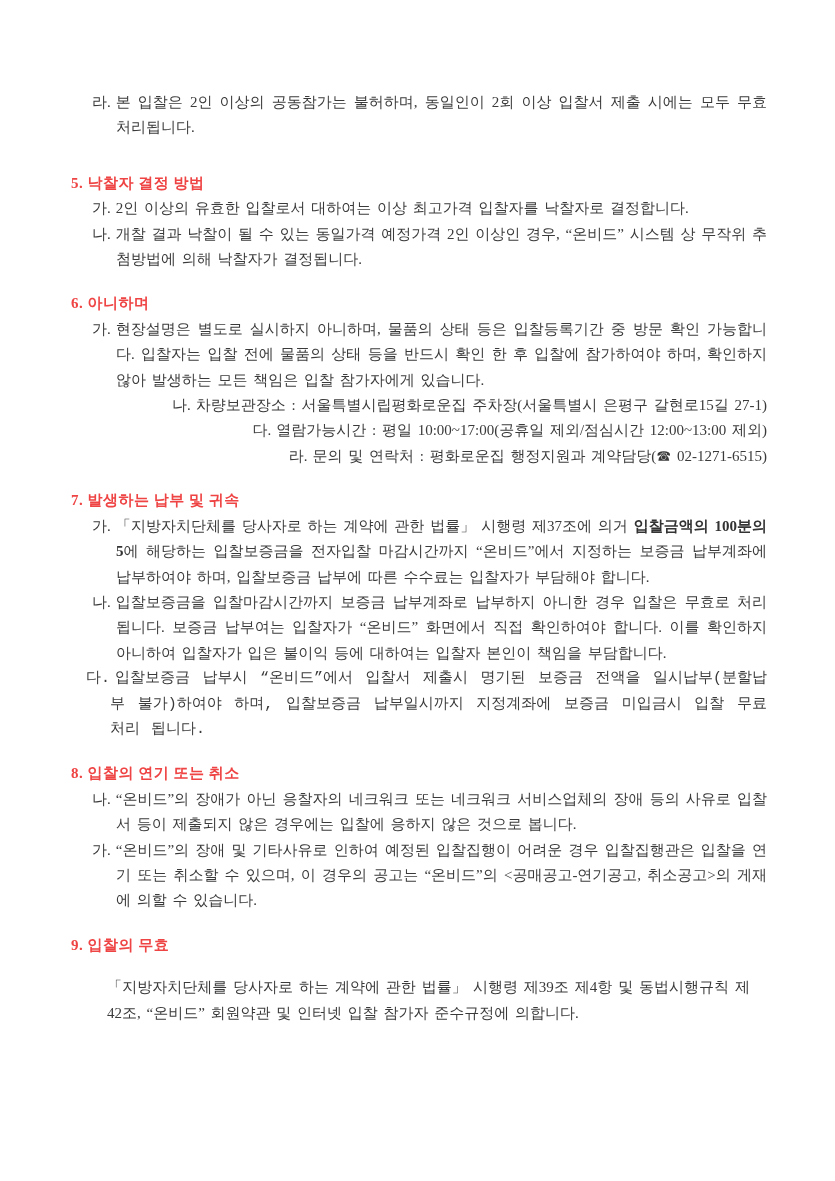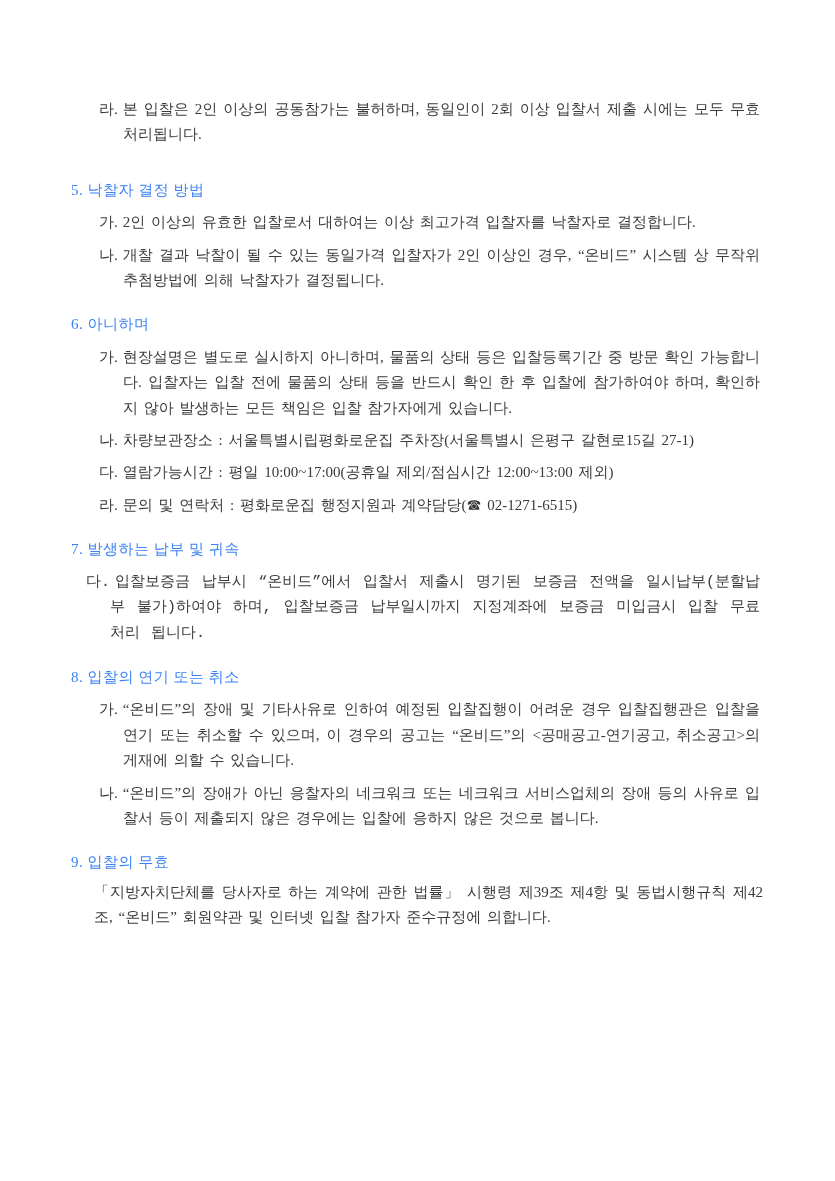--- a/index.html
+++ b/index.html
@@ -14,75 +14,77 @@
   .page {
     box-sizing: border-box;
     width: 835px;
     height: 1181px;
     padding: 90px 68px 0 71px;
     font-size: 15px;
     line-height: 25.4px;
   }
   .sec { margin: 0; }
   .sec-title {
-    font-weight: normal;
+    font-weight: bold;
     font-size: 15px;
     margin: 19px 0 0 0;
-    color: #3b82f6;
+    color: #ef4444;
     letter-spacing: 0.5px;
   }
   .sec-title.first-gap { margin-top: 30px; }
   p.item {
-    margin: 7px;
+    margin: 0;
     padding-left: 45px;
     text-indent: -24px;
     text-align: justify;
     word-spacing: 2px;
   }
-  p.item.no-justify { text-align: left; }
+  p.item.no-justify { text-align: right; }
   p.item .label { margin-right: 5px; }
   p.item.shift-left { margin-left: -6px; font-family: Liberation Mono, monospace; }
   p.body-only {
-    margin: 4px;
+    margin: 17px;
     padding-left: 19px;
     text-align: justify;
     word-spacing: 2px;
   }
   b { color: #333333; }
 </style>
 </head>
 <body>
 
 <div class="page">
 
   <p class="item"><span class="label">라.</span><span>본 입찰은 2인 이상의 공동참가는 불허하며, 동일인이 2회 이상 입찰서 제출 시에는 모두 무효 처리됩니다.</span></p>
 
   <section class="sec">
     <h2 class="sec-title first-gap"><span>5.</span> <span>낙찰자 결정 방법</span></h2>
     <p class="item"><span class="label">가.</span><span>2인 이상의 유효한 입찰로서 대하여는 이상 최고가격 입찰자를 낙찰자로 결정합니다.</span></p>
-    <p class="item"><span class="label">나.</span><span>개찰 결과 낙찰이 될 수 있는 동일가격 입찰자가 2인 이상인 경우, “온비드” 시스템 상 무작위 추첨방법에 의해 낙찰자가 결정됩니다.</span></p>
+    <p class="item"><span class="label">나.</span><span>개찰 결과 낙찰이 될 수 있는 동일가격 예정가격 2인 이상인 경우, “온비드” 시스템 상 무작위 추첨방법에 의해 낙찰자가 결정됩니다.</span></p>
   </section>
 
   <section class="sec">
     <h2 class="sec-title"><span>6.</span> <span>아니하며</span></h2>
     <p class="item"><span class="label">가.</span><span>현장설명은 별도로 실시하지 아니하며, 물품의 상태 등은 입찰등록기간 중 방문 확인 가능합니다. 입찰자는 입찰 전에 물품의 상태 등을 반드시 확인 한 후 입찰에 참가하여야 하며, 확인하지 않아 발생하는 모든 책임은 입찰 참가자에게 있습니다.</span></p>
     <p class="item no-justify"><span class="label">나.</span><span>차량보관장소 : 서울특별시립평화로운집 주차장(서울특별시 은평구 갈현로15길 27-1)</span></p>
     <p class="item no-justify"><span class="label">다.</span><span>열람가능시간 : 평일 10:00~17:00(공휴일 제외/점심시간 12:00~13:00 제외)</span></p>
     <p class="item no-justify"><span class="label">라.</span><span>문의 및 연락처 : 평화로운집 행정지원과 계약담당(☎ 02-1271-6515)</span></p>
   </section>
 
   <section class="sec">
     <h2 class="sec-title"><span>7.</span> <span>발생하는 납부 및 귀속</span></h2>
+    <p class="item"><span class="label">가.</span><span>「지방자치단체를 당사자로 하는 계약에 관한 법률」 시행령 제37조에 의거 </span><b>입찰금액의 100분의5</b><span>에 해당하는 입찰보증금을 전자입찰 마감시간까지 “온비드”에서 지정하는 보증금 납부계좌에 납부하여야 하며, 입찰보증금 납부에 따른 수수료는 입찰자가 부담해야 합니다.</span></p>
+    <p class="item"><span class="label">나.</span><span>입찰보증금을 입찰마감시간까지 보증금 납부계좌로 납부하지 아니한 경우 입찰은 무효로 처리됩니다. 보증금 납부여는 입찰자가 “온비드” 화면에서 직접 확인하여야 합니다. 이를 확인하지 아니하여 입찰자가 입은 불이익 등에 대하여는 입찰자 본인이 책임을 부담합니다.</span></p>
     <p class="item shift-left"><span class="label">다.</span><span>입찰보증금 납부시 “온비드”에서 입찰서 제출시 명기된 보증금 전액을 일시납부(분할납부 불가)하여야 하며, 입찰보증금 납부일시까지 지정계좌에 보증금 미입금시 입찰 무료처리 됩니다.</span></p>
   </section>
 
   <section class="sec">
     <h2 class="sec-title"><span>8.</span> <span>입찰의 연기 또는 취소</span></h2>
+    <p class="item"><span class="label">나.</span><span>“온비드”의 장애가 아닌 응찰자의 네크워크 또는 네크워크 서비스업체의 장애 등의 사유로 입찰서 등이 제출되지 않은 경우에는 입찰에 응하지 않은 것으로 봅니다.</span></p>
     <p class="item"><span class="label">가.</span><span>“온비드”의 장애 및 기타사유로 인하여 예정된 입찰집행이 어려운 경우 입찰집행관은 입찰을 연기 또는 취소할 수 있으며, 이 경우의 공고는 “온비드”의 &lt;공매공고-연기공고, 취소공고&gt;의 게재에 의할 수 있습니다.</span></p>
-    <p class="item"><span class="label">나.</span><span>“온비드”의 장애가 아닌 응찰자의 네크워크 또는 네크워크 서비스업체의 장애 등의 사유로 입찰서 등이 제출되지 않은 경우에는 입찰에 응하지 않은 것으로 봅니다.</span></p>
   </section>
 
   <section class="sec">
     <h2 class="sec-title"><span>9.</span> <span>입찰의 무효</span></h2>
     <p class="body-only">「지방자치단체를 당사자로 하는 계약에 관한 법률」 시행령  제39조 제4항 및 동법시행규칙 제42조, “온비드” 회원약관 및 인터넷 입찰 참가자 준수규정에 의합니다.</p>
   </section>
 
 </div>
 
 </body></html>

